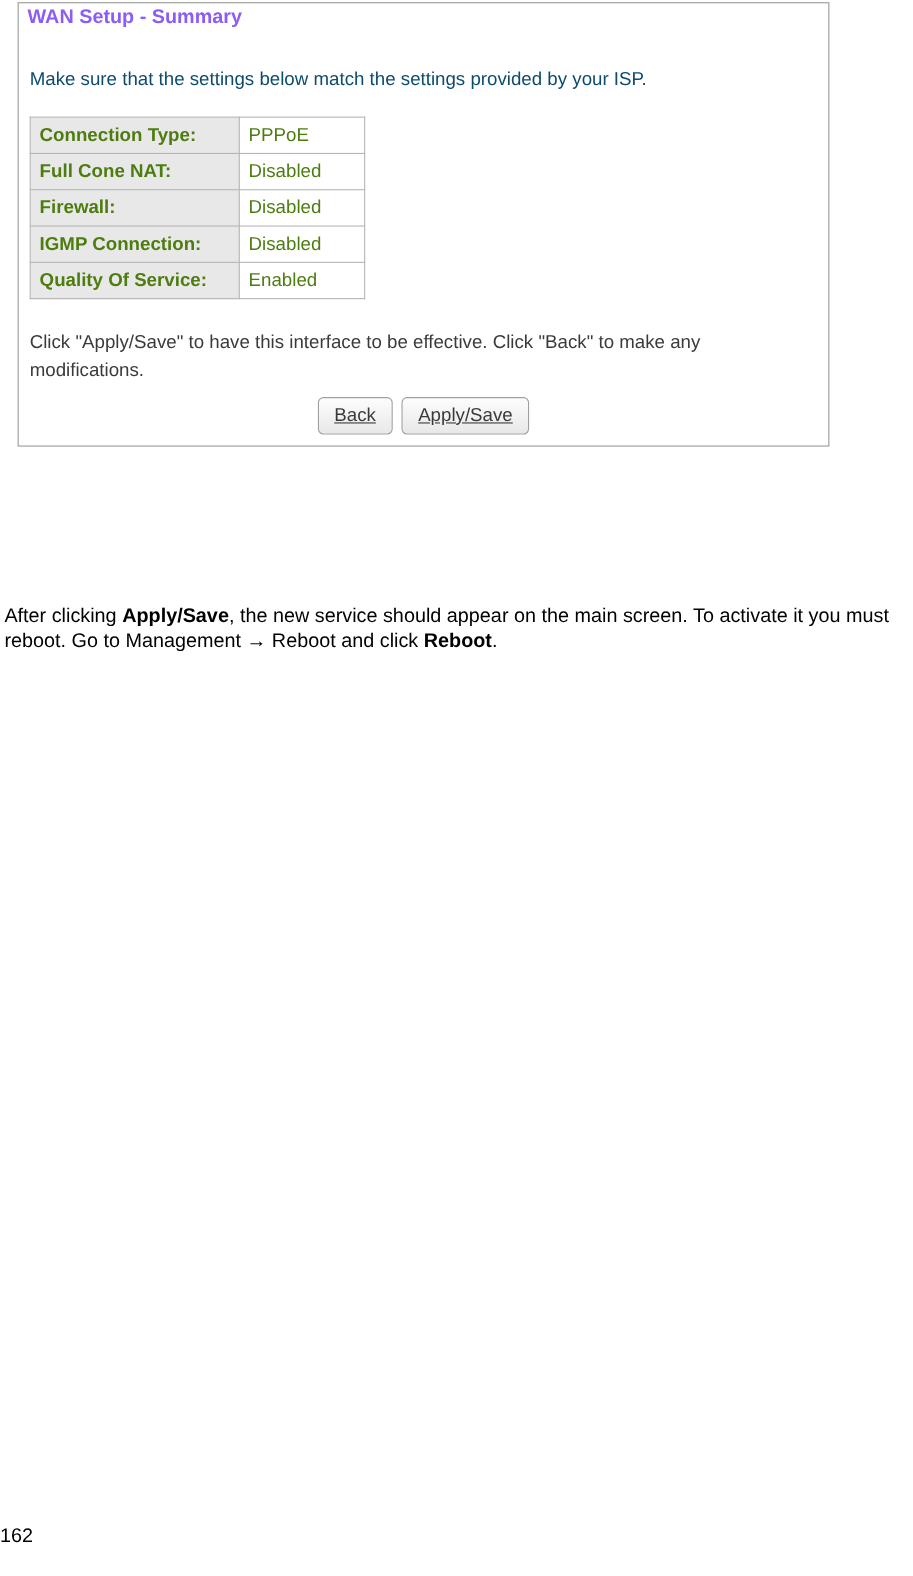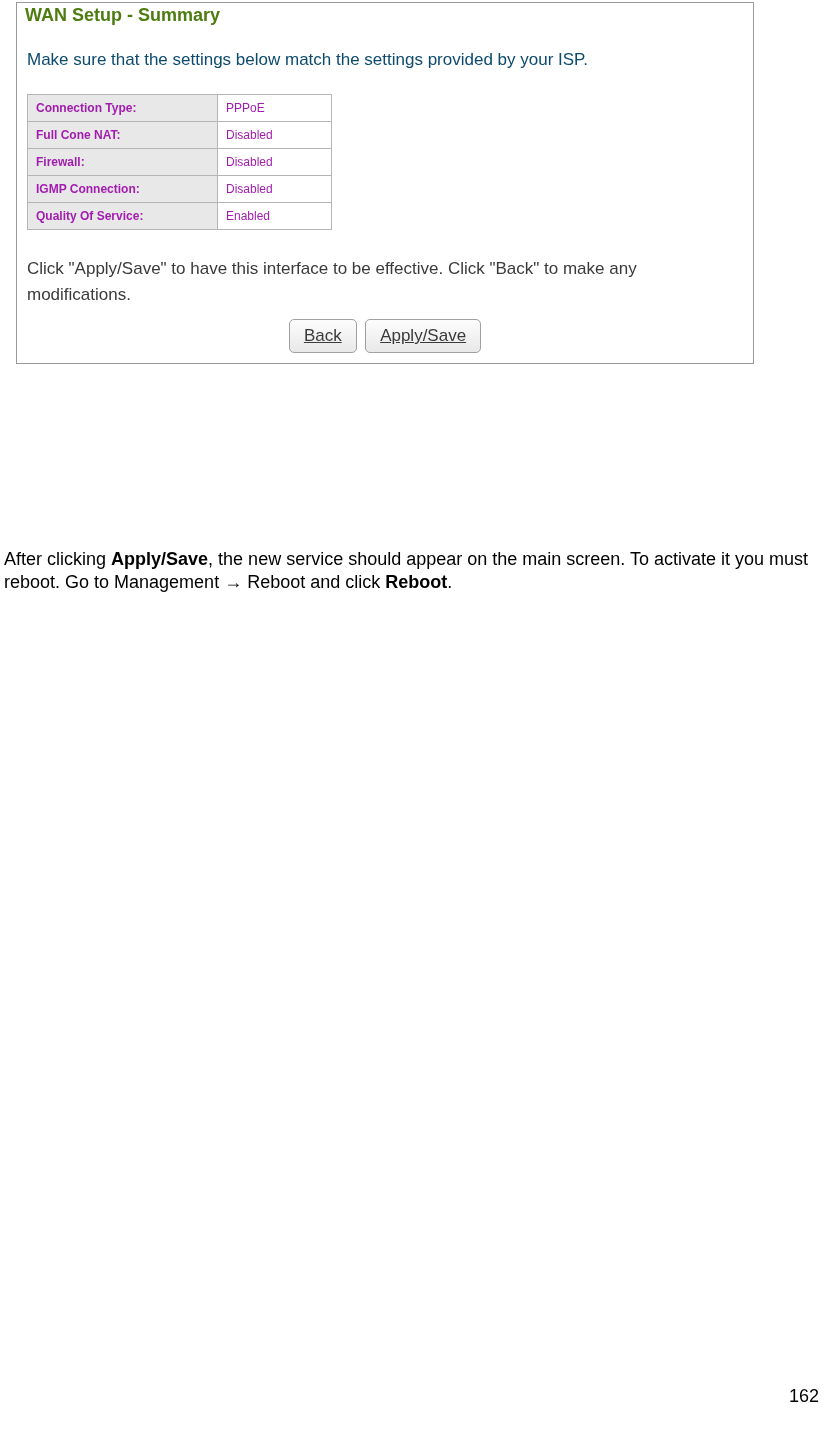--- a/index.html
+++ b/index.html
@@ -18,40 +18,40 @@
       position: absolute;
       left: 16px;
       top: 2px;
       width: 738px;
       border: 1px solid #999;
       padding: 2px 10px 10px 10px;
     }
     .panel-title {
       font-size: 18px;
       font-weight: bold;
-      color: #4d7c0f;
+      color: #8b5cf6;
       font-family: Verdana, Geneva, sans-serif;
-      margin-bottom: 24px;
+      margin-bottom: 36px;
       margin-left: -2px;
     }
     .panel-instruction {
       font-size: 17px;
       color: #0c4a6e;
       font-family: Verdana, Geneva, sans-serif;
       margin-bottom: 24px;
     }
     .settings-table {
       border-collapse: collapse;
       margin-bottom: 26px;
     }
     .settings-table td {
       border: 1px solid #b5b5b5;
       padding: 6px 8px;
-      font-size: 12px;
-      color: #a21caf;
+      font-size: 17px;
+      color: #4d7c0f;
       font-family: Verdana, Geneva, sans-serif;
       margin-left: 28px;
     }
     .settings-table td.label {
       background: #e8e8e8;
       font-weight: bold;
       width: 190px;
     }
     .settings-table td.value {
       background: #ffffff;
@@ -91,21 +91,21 @@
       line-height: 1.3;
     }
     .doc-text .bold {
       font-weight: bold;
     }
     .page-number {
       position: absolute;
       left: 0;
       width: 819px;
       bottom: 26px;
-      text-align: right;
+      text-align: left;
       font-size: 18px;
       color: #000;
       font-family: Verdana, Geneva, sans-serif;
     }
   </style>
 </head>
 <body>
 
 <div class="panel">
   <div class="panel-title">WAN Setup - Summary</div>

